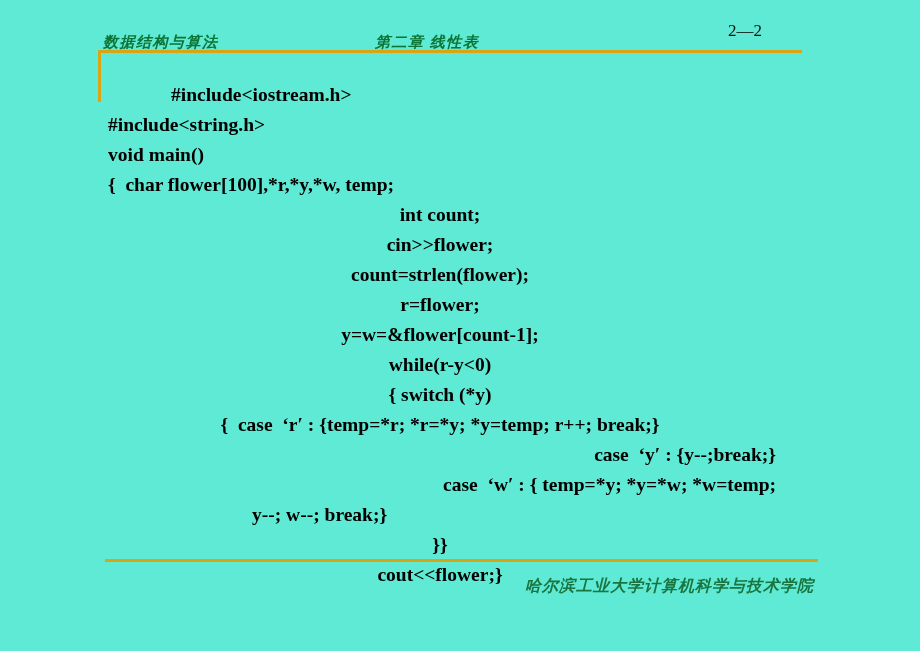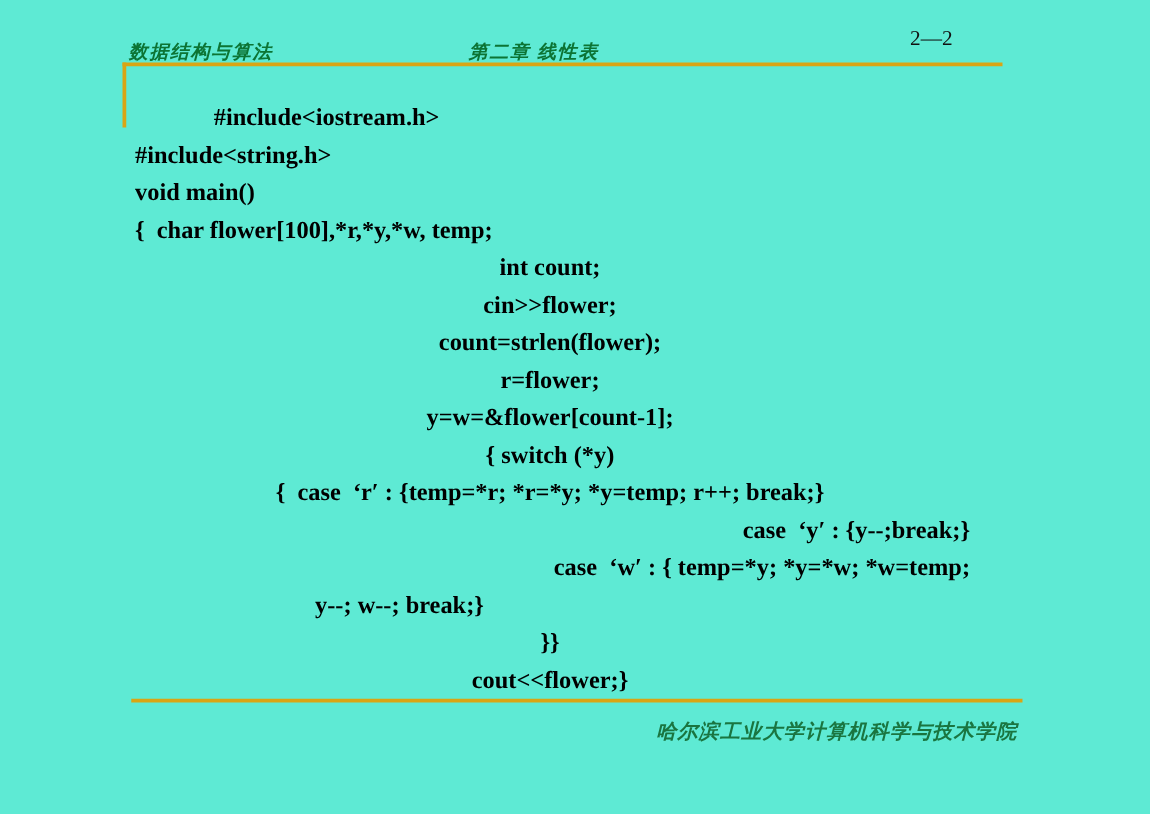--- a/index.html
+++ b/index.html
@@ -149,20 +149,21 @@
   <div class="code-block" id="code-block">
       <div class="code-line ind-0">#include&lt;iostream.h&gt;</div>
       <div class="code-line ind-1">#include&lt;string.h&gt;</div>
       <div class="code-line ind-1">void main()</div>
       <div class="code-line ind-1">{  char flower[100],*r,*y,*w, temp;</div>
       <div class="code-line ind-2">int count;</div>
       <div class="code-line ind-2">cin&gt;&gt;flower;</div>
       <div class="code-line ind-2">count=strlen(flower);</div>
       <div class="code-line ind-2">r=flower;</div>
       <div class="code-line ind-2">y=w=&amp;flower[count-1];</div>
+      <div class="code-line ind-2">while(r-y&lt;0)</div>
       <div class="code-line ind-2">{ switch (*y)</div>
       <div class="code-line ind-2">{  case  ‘r′ : {temp=*r; *r=*y; *y=temp; r++; break;}</div>
       <div class="code-line ind-3">case  ‘y′ : {y--;break;}</div>
       <div class="code-line ind-3">case  ‘w′ : { temp=*y; *y=*w; *w=temp;</div>
       <div class="code-line ind-4">y--; w--; break;}</div>
       <div class="code-line ind-2">}}</div>
       <div class="code-line ind-2">cout&lt;&lt;flower;}</div>
     </div>
 
   <div class="footer-rule"></div>

